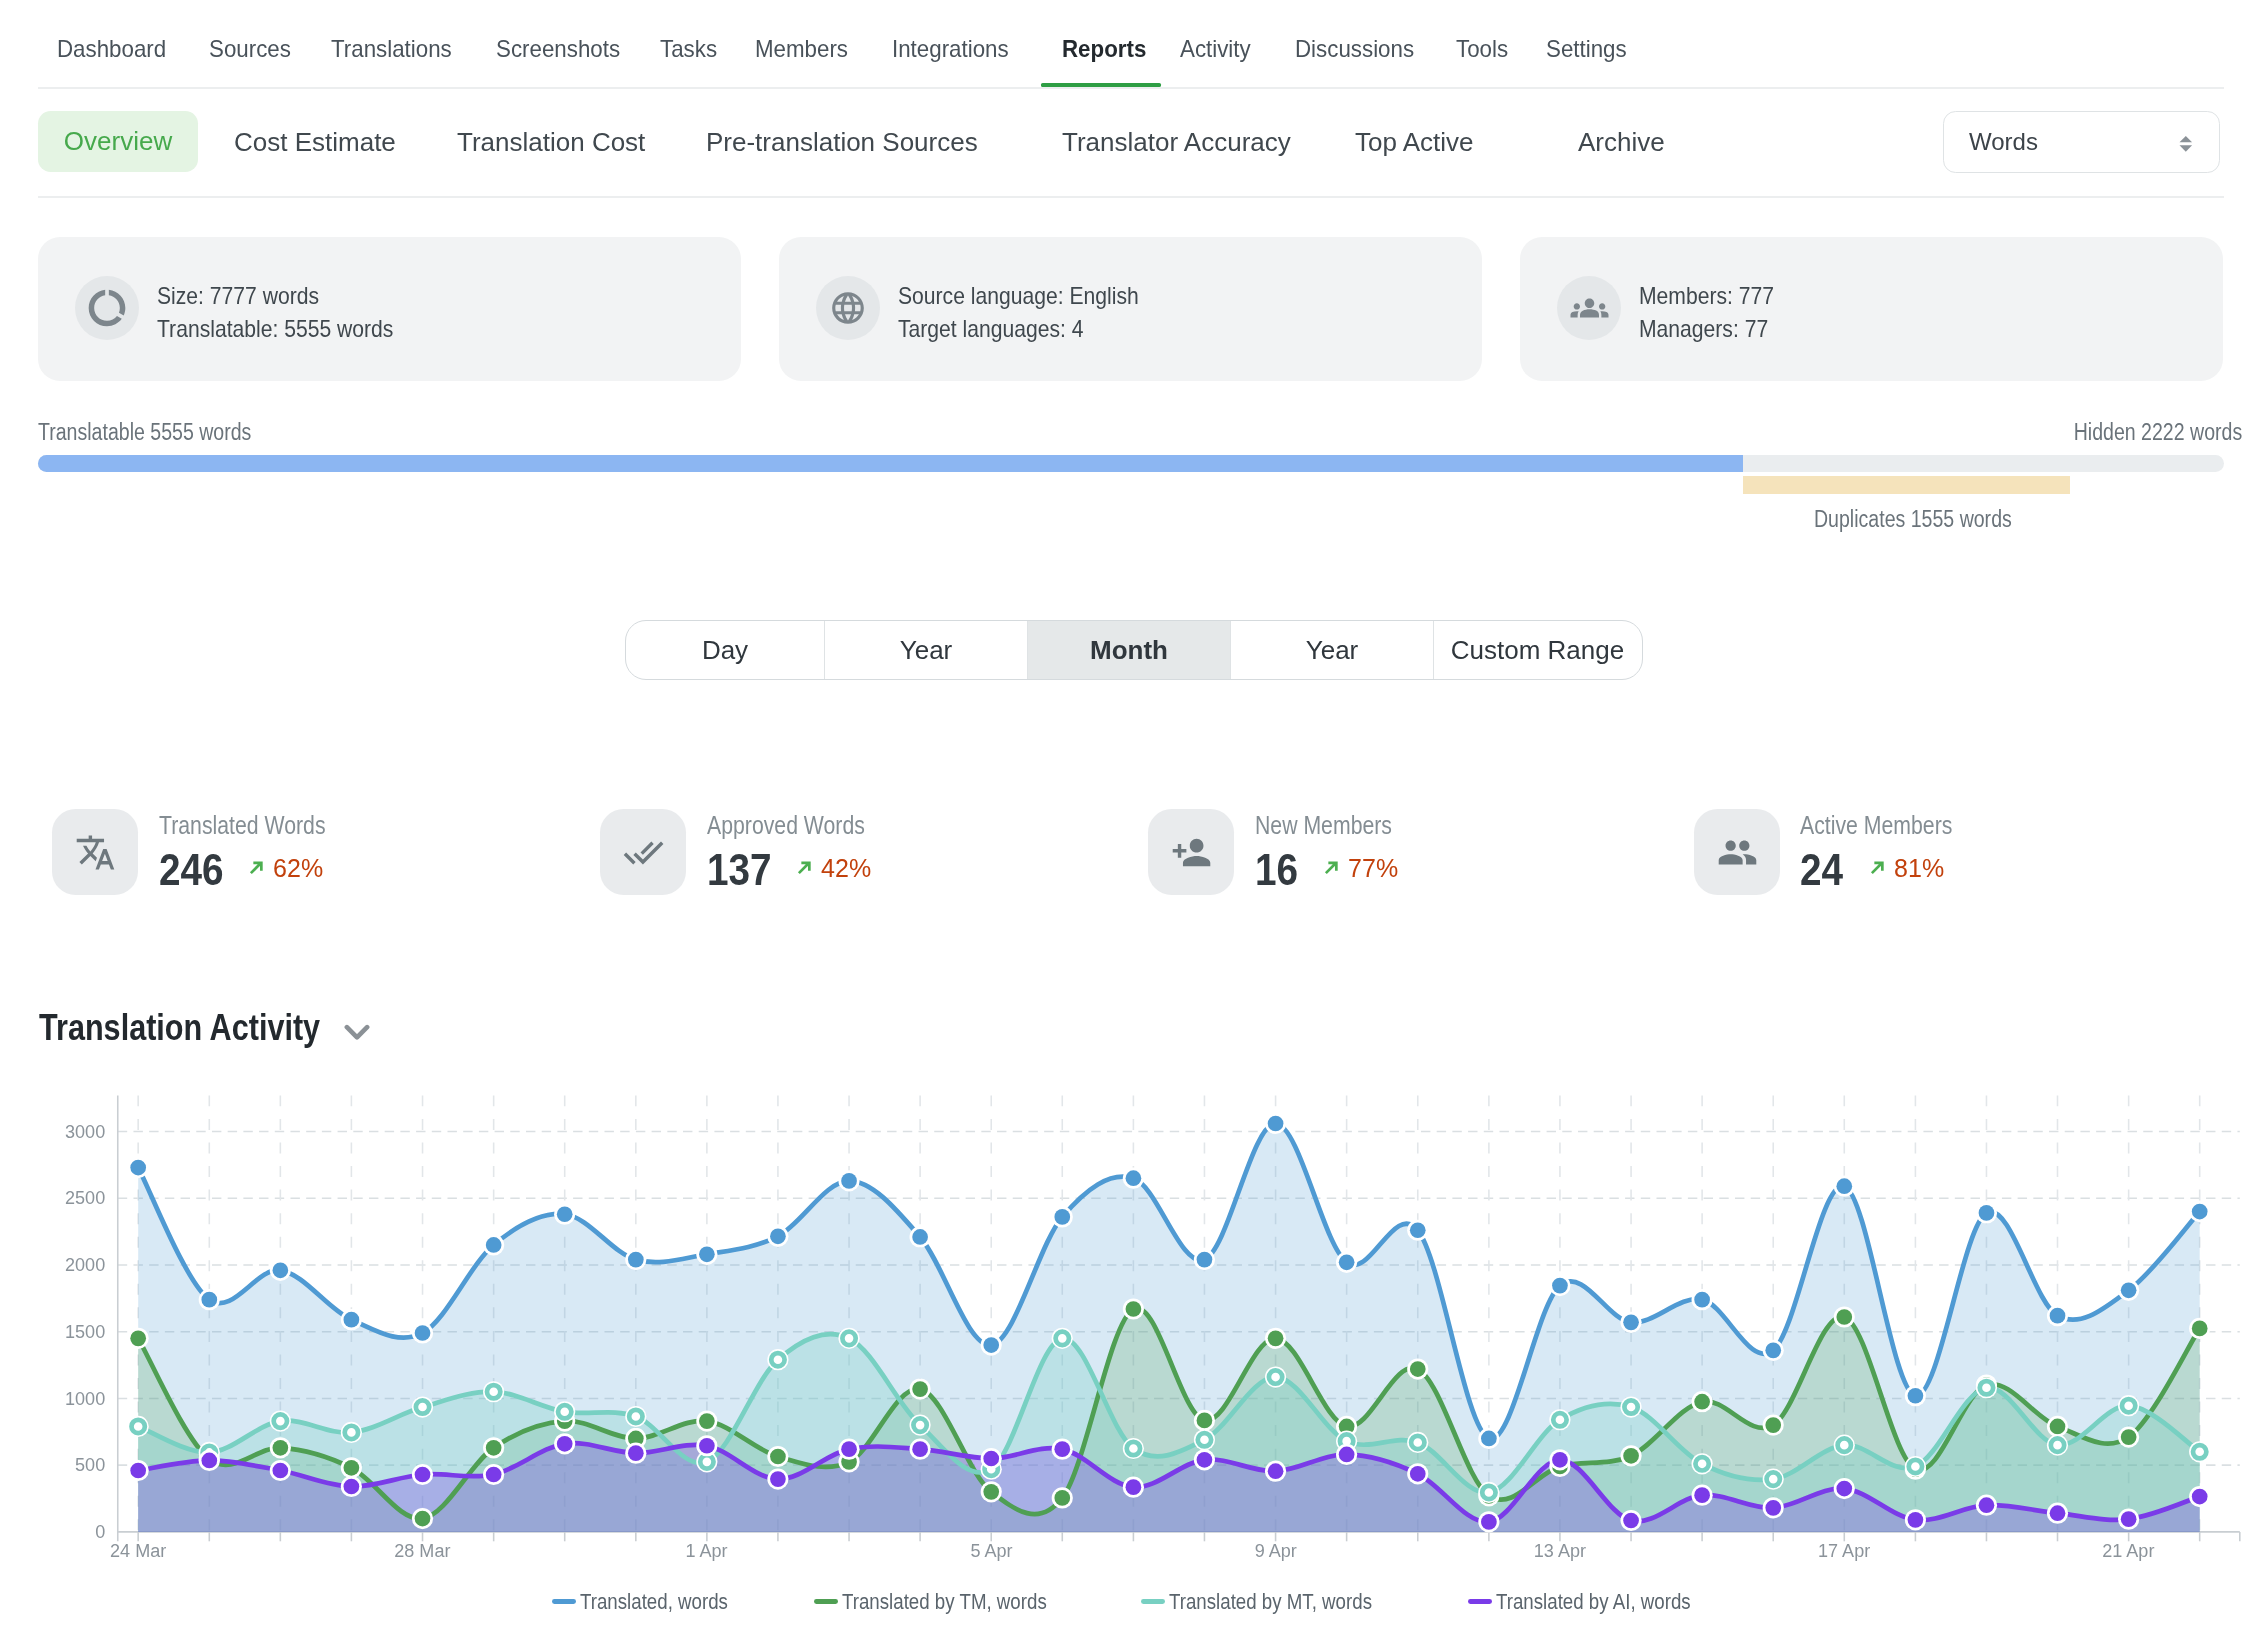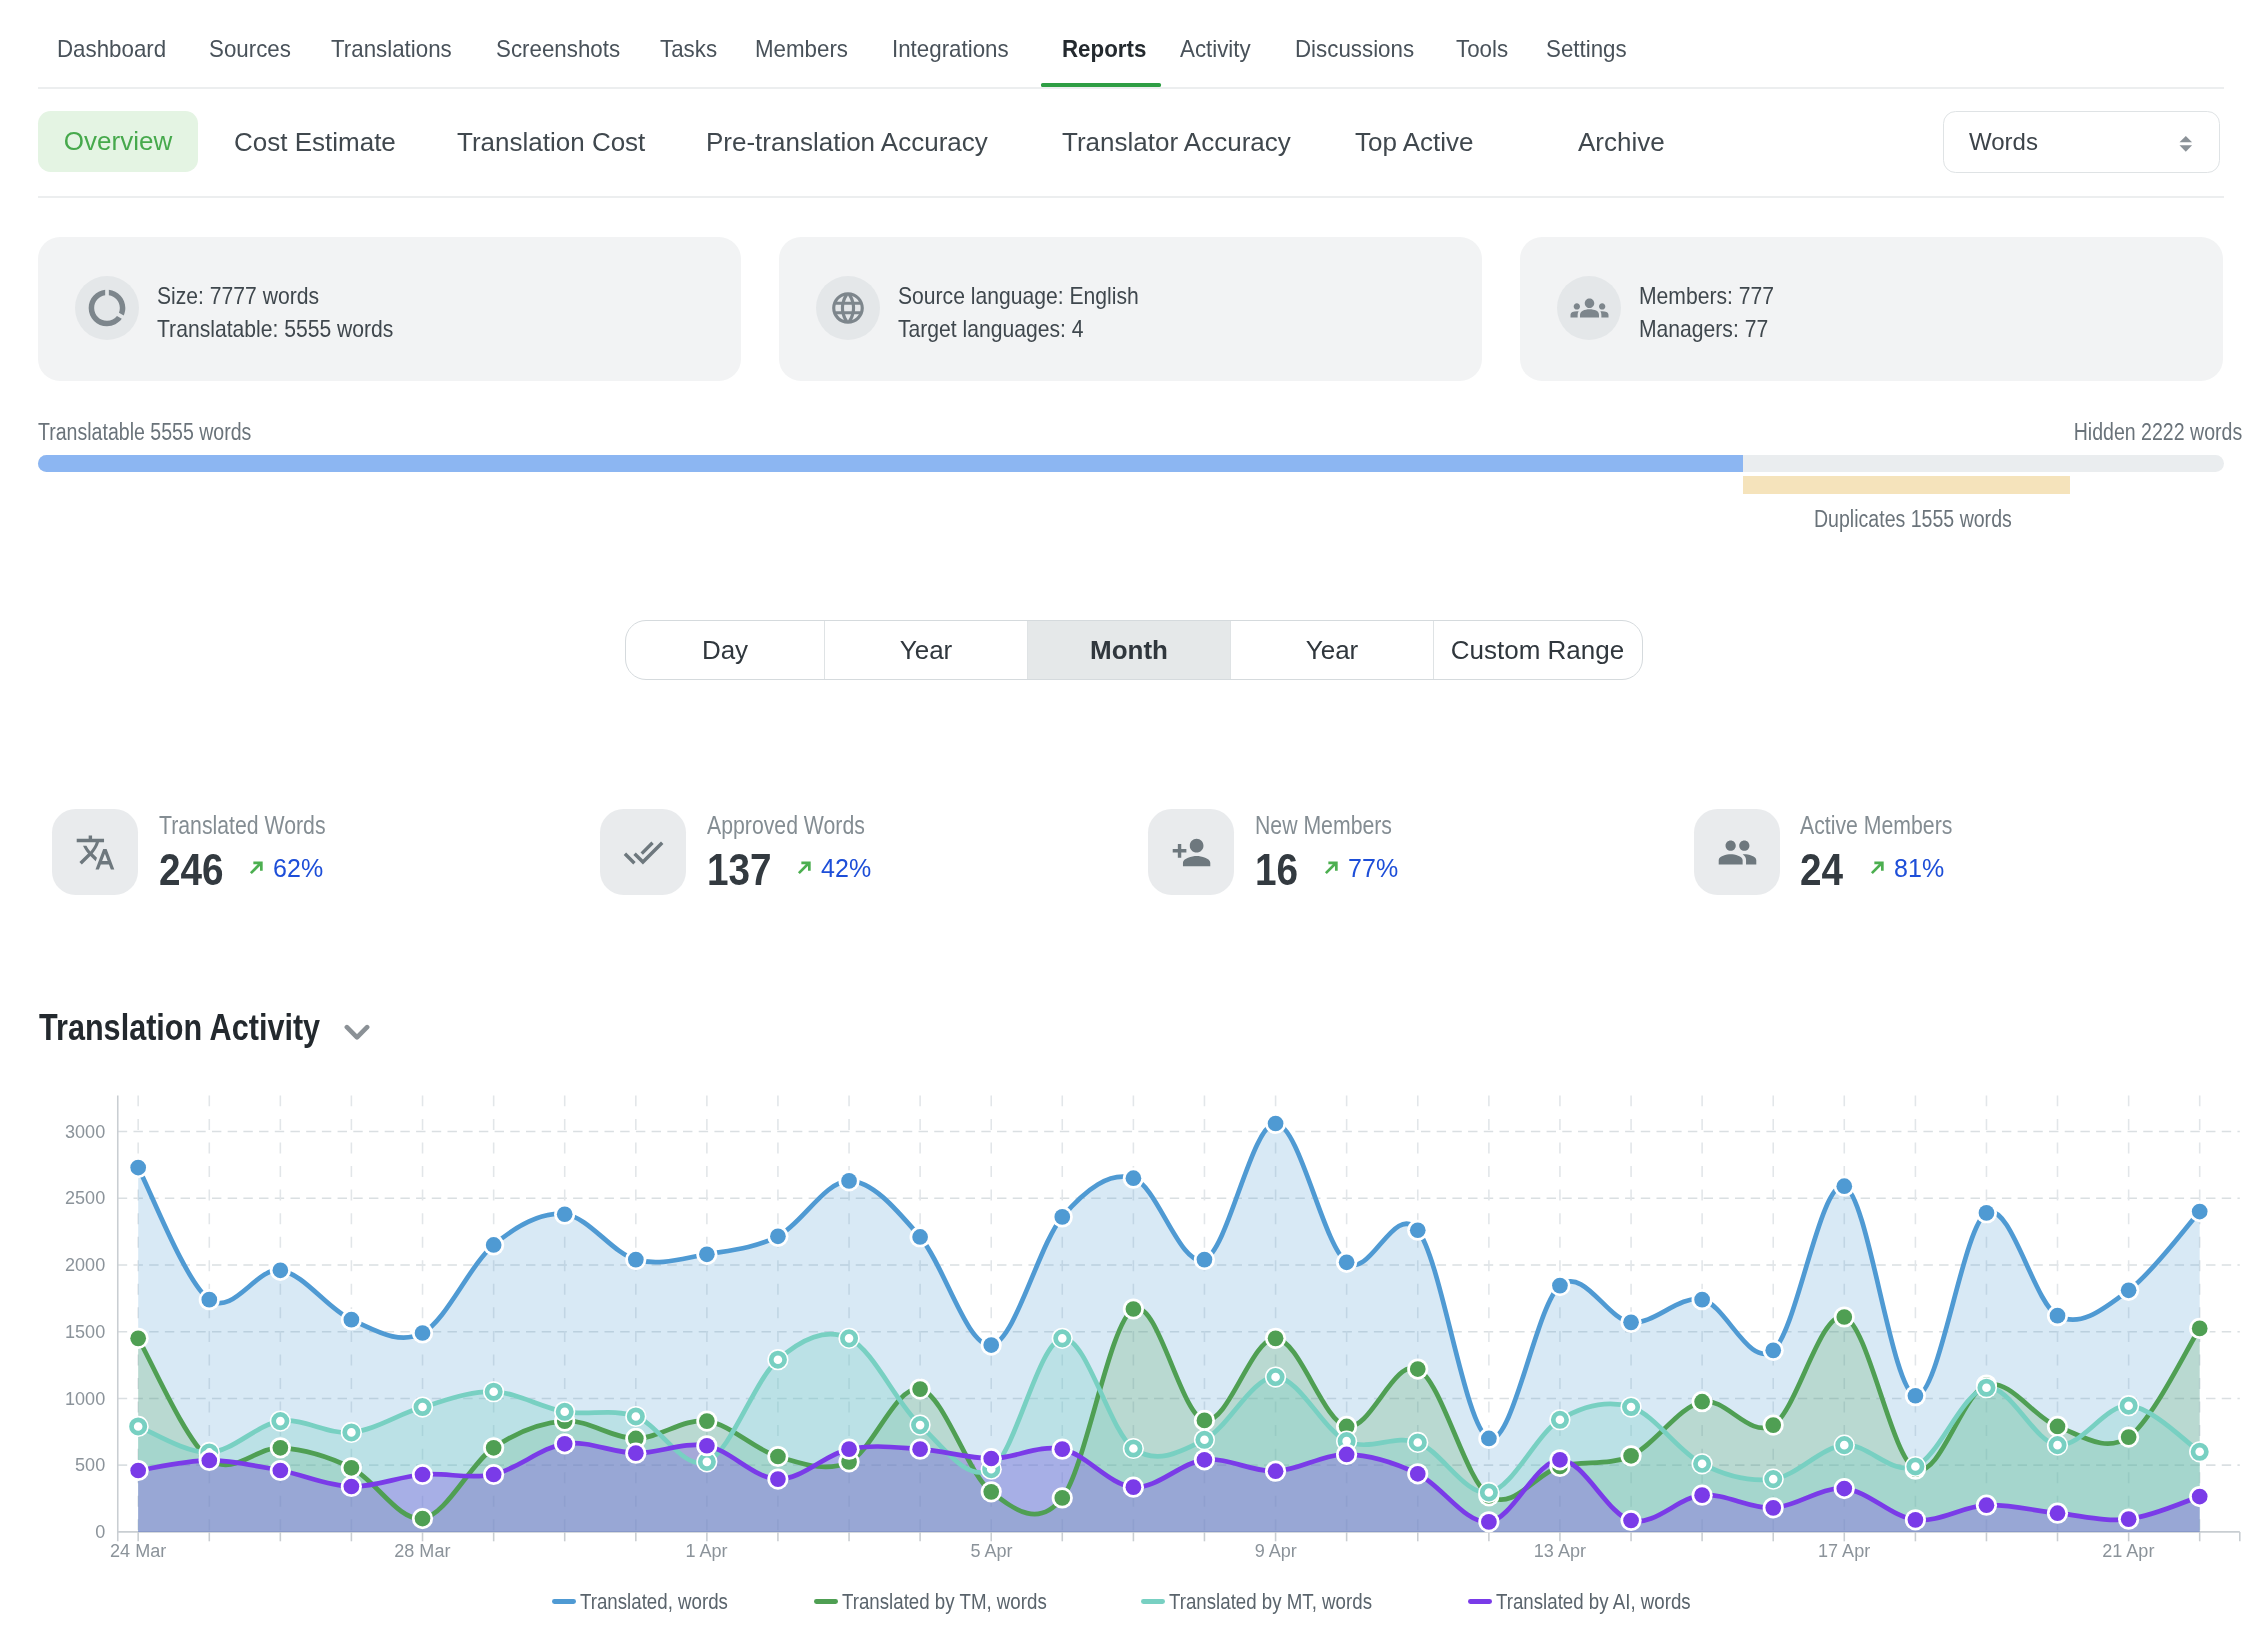--- a/index.html
+++ b/index.html
@@ -23,21 +23,21 @@
 .bar-track { position:absolute; left:38px; top:455px; width:2186px; height:17.3px; background:#eaedef; border-radius:8.6px; }
 .bar-blue { position:absolute; left:0; top:0; width:1705px; height:17.3px; background:#8cb6f2; border-radius:8.6px 0 0 8.6px; }
 .bar-dup { position:absolute; left:1743px; top:476px; width:327px; height:18px; background:#f5e3bb; }
 .ranges { position:absolute; left:625px; top:620px; width:1018px; height:60px; border:1.6px solid #d5dadd; border-radius:21px; background:#fff; display:flex; }
 .ranges .rb { display:flex; align-items:center; justify-content:center; font-size:26px; color:#30373d; border-right:1.6px solid #dfe3e5; }
 .ranges .rb:last-child { border-right:none; }
 .ranges .sel { background:#e5e8e9;font-weight:bold; }
 .sic { position:absolute; top:809px; width:86px; height:86px; border-radius:23.6px; background:#e9ebed; }
 .slab { position:absolute; top:811px; font-size:25px; color:#848d93; white-space:nowrap; transform:scaleX(0.85); transform-origin:0 50%; }
 .snum { position:absolute; top:845px; font-size:44px; font-weight:700; color:#333a40; transform:scaleX(0.88); transform-origin:0 50%; }
-.spct { position:absolute; top:854px; font-size:25px; color:#1d4ed8; white-space:nowrap; }
+.spct { position:absolute; top:854px; font-size:25px; color:#c2410c; white-space:nowrap; }
 .h2 { position:absolute; left:39px; top:1007px; font-size:36px; font-weight:700; color:#23292e; transform:scaleX(0.85); transform-origin:0 50%; white-space:nowrap; }
 .leg-dash { position:absolute; top:1599px; width:23.6px; height:4.7px; border-radius:2.4px; }
 .leg-text { position:absolute; top:1589px; font-size:22px; color:#5a646c; white-space:nowrap; transform:scaleX(0.85); transform-origin:0 50%; }
 </style></head>
 <body>
 <div class="nav-item" style="left:57px">Dashboard</div>
 <div class="nav-item" style="left:209px">Sources</div>
 <div class="nav-item" style="left:331px">Translations</div>
 <div class="nav-item" style="left:496px">Screenshots</div>
 <div class="nav-item" style="left:660px">Tasks</div>
@@ -46,21 +46,21 @@
 <div class="nav-item nav-active" style="left:1062px">Reports</div>
 <div class="nav-item" style="left:1180px">Activity</div>
 <div class="nav-item" style="left:1295px">Discussions</div>
 <div class="nav-item" style="left:1456px">Tools</div>
 <div class="nav-item" style="left:1546px">Settings</div>
 <div class="nav-line"></div>
 <div class="nav-under" style="left:1041px;width:120px;"></div>
 <div class="pill">Overview</div>
 <div class="subtab" style="left:234px">Cost Estimate</div>
 <div class="subtab" style="left:457px">Translation Cost</div>
-<div class="subtab" style="left:706px">Pre-translation Accuracy</div>
+<div class="subtab" style="left:706px">Pre-translation Sources</div>
 <div class="subtab" style="left:1062px">Translator Accuracy</div>
 <div class="subtab" style="left:1355px">Top Active</div>
 <div class="subtab" style="left:1578px">Archive</div>
 <div class="select">
     <div class="select-text">Words</div>
 <svg class="abs" style="right:21px;top:19.6px" width="23.6" height="23.6" viewBox="0 0 30 30">
 <path d="M7 13 L15 5 L23 13 Z" fill="#8b9298"></path>
       <path d="M7 17 L15 25 L23 17 Z" fill="#8b9298"></path>
     </svg>
   </div>

